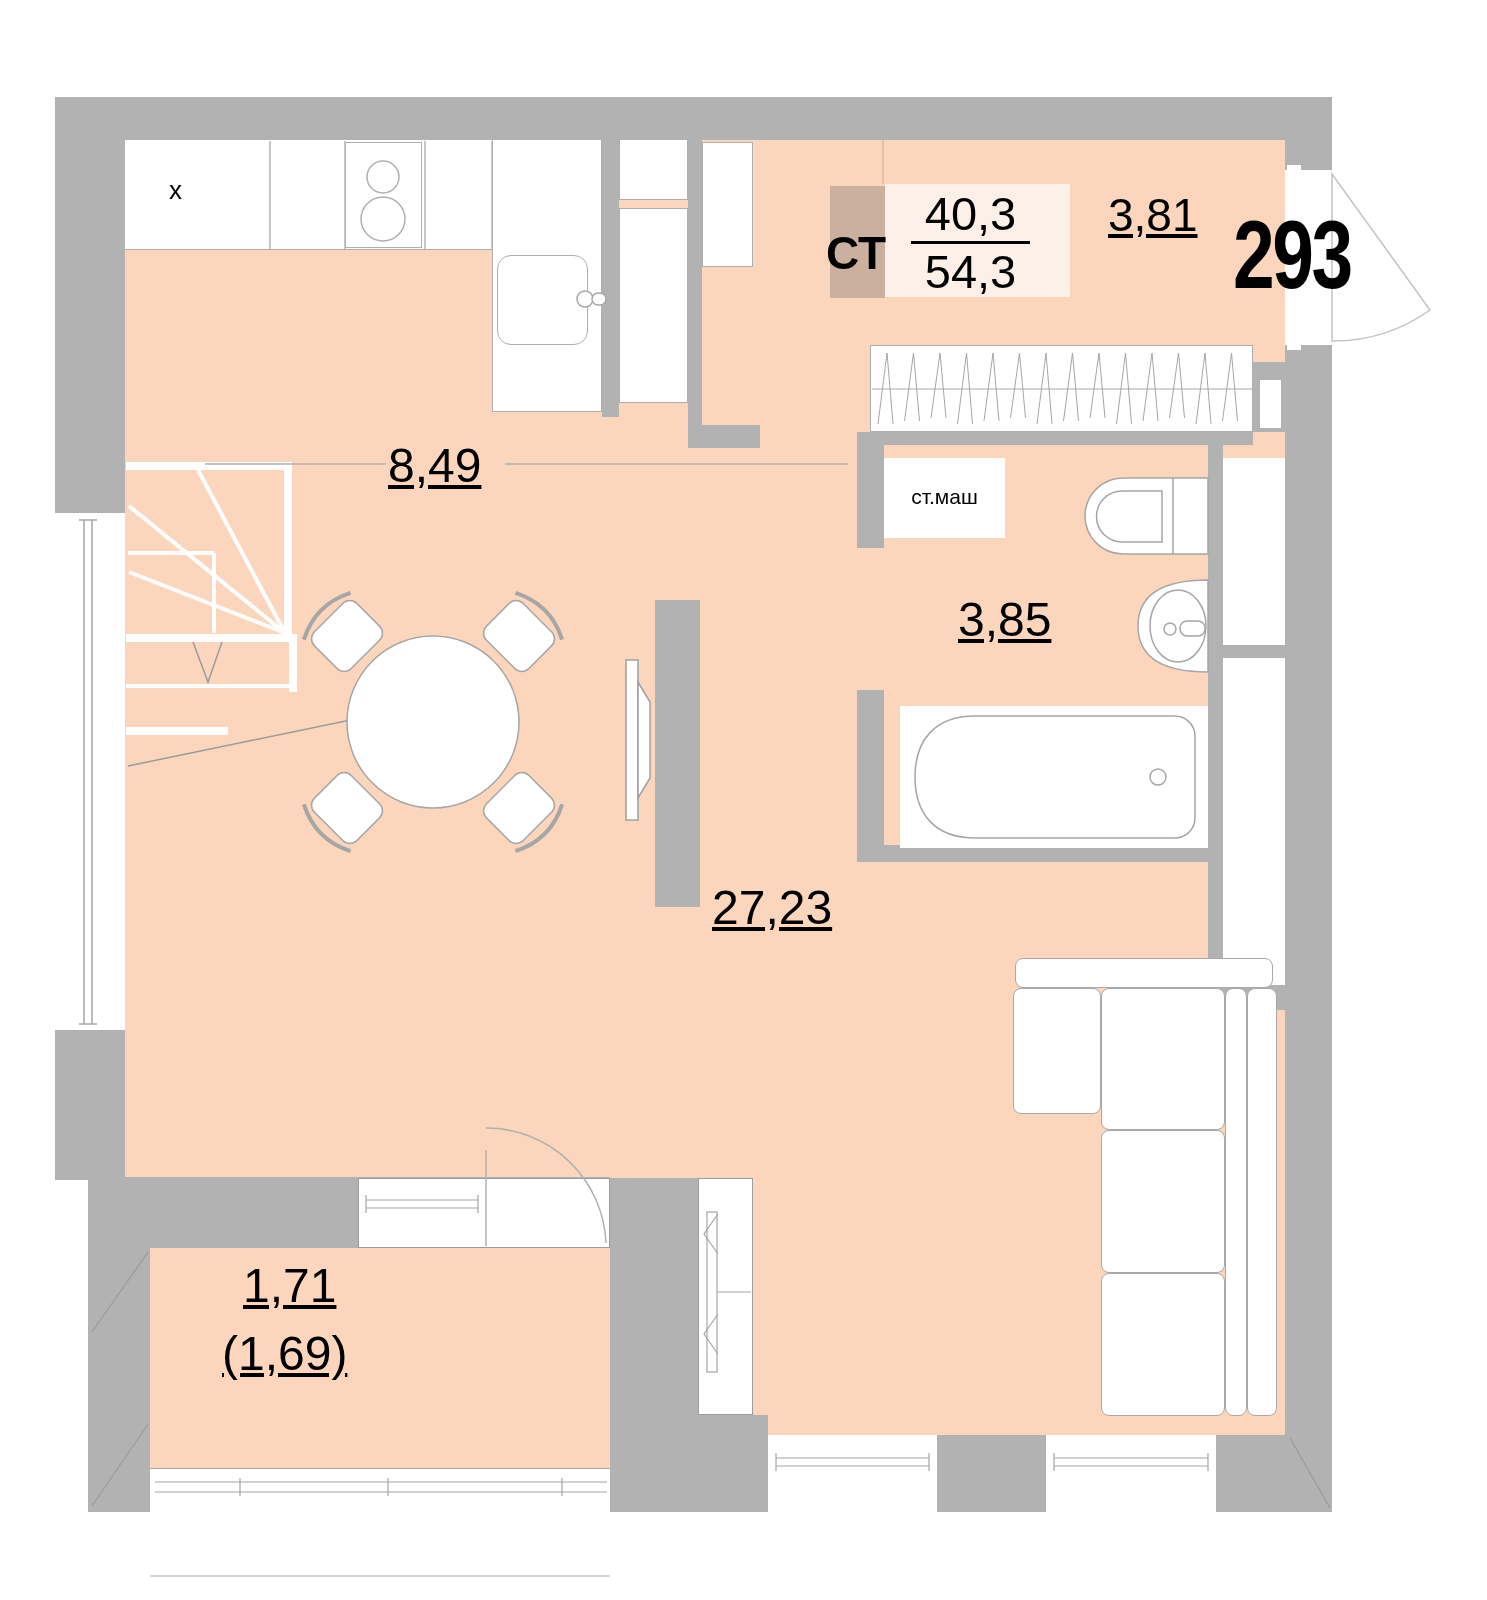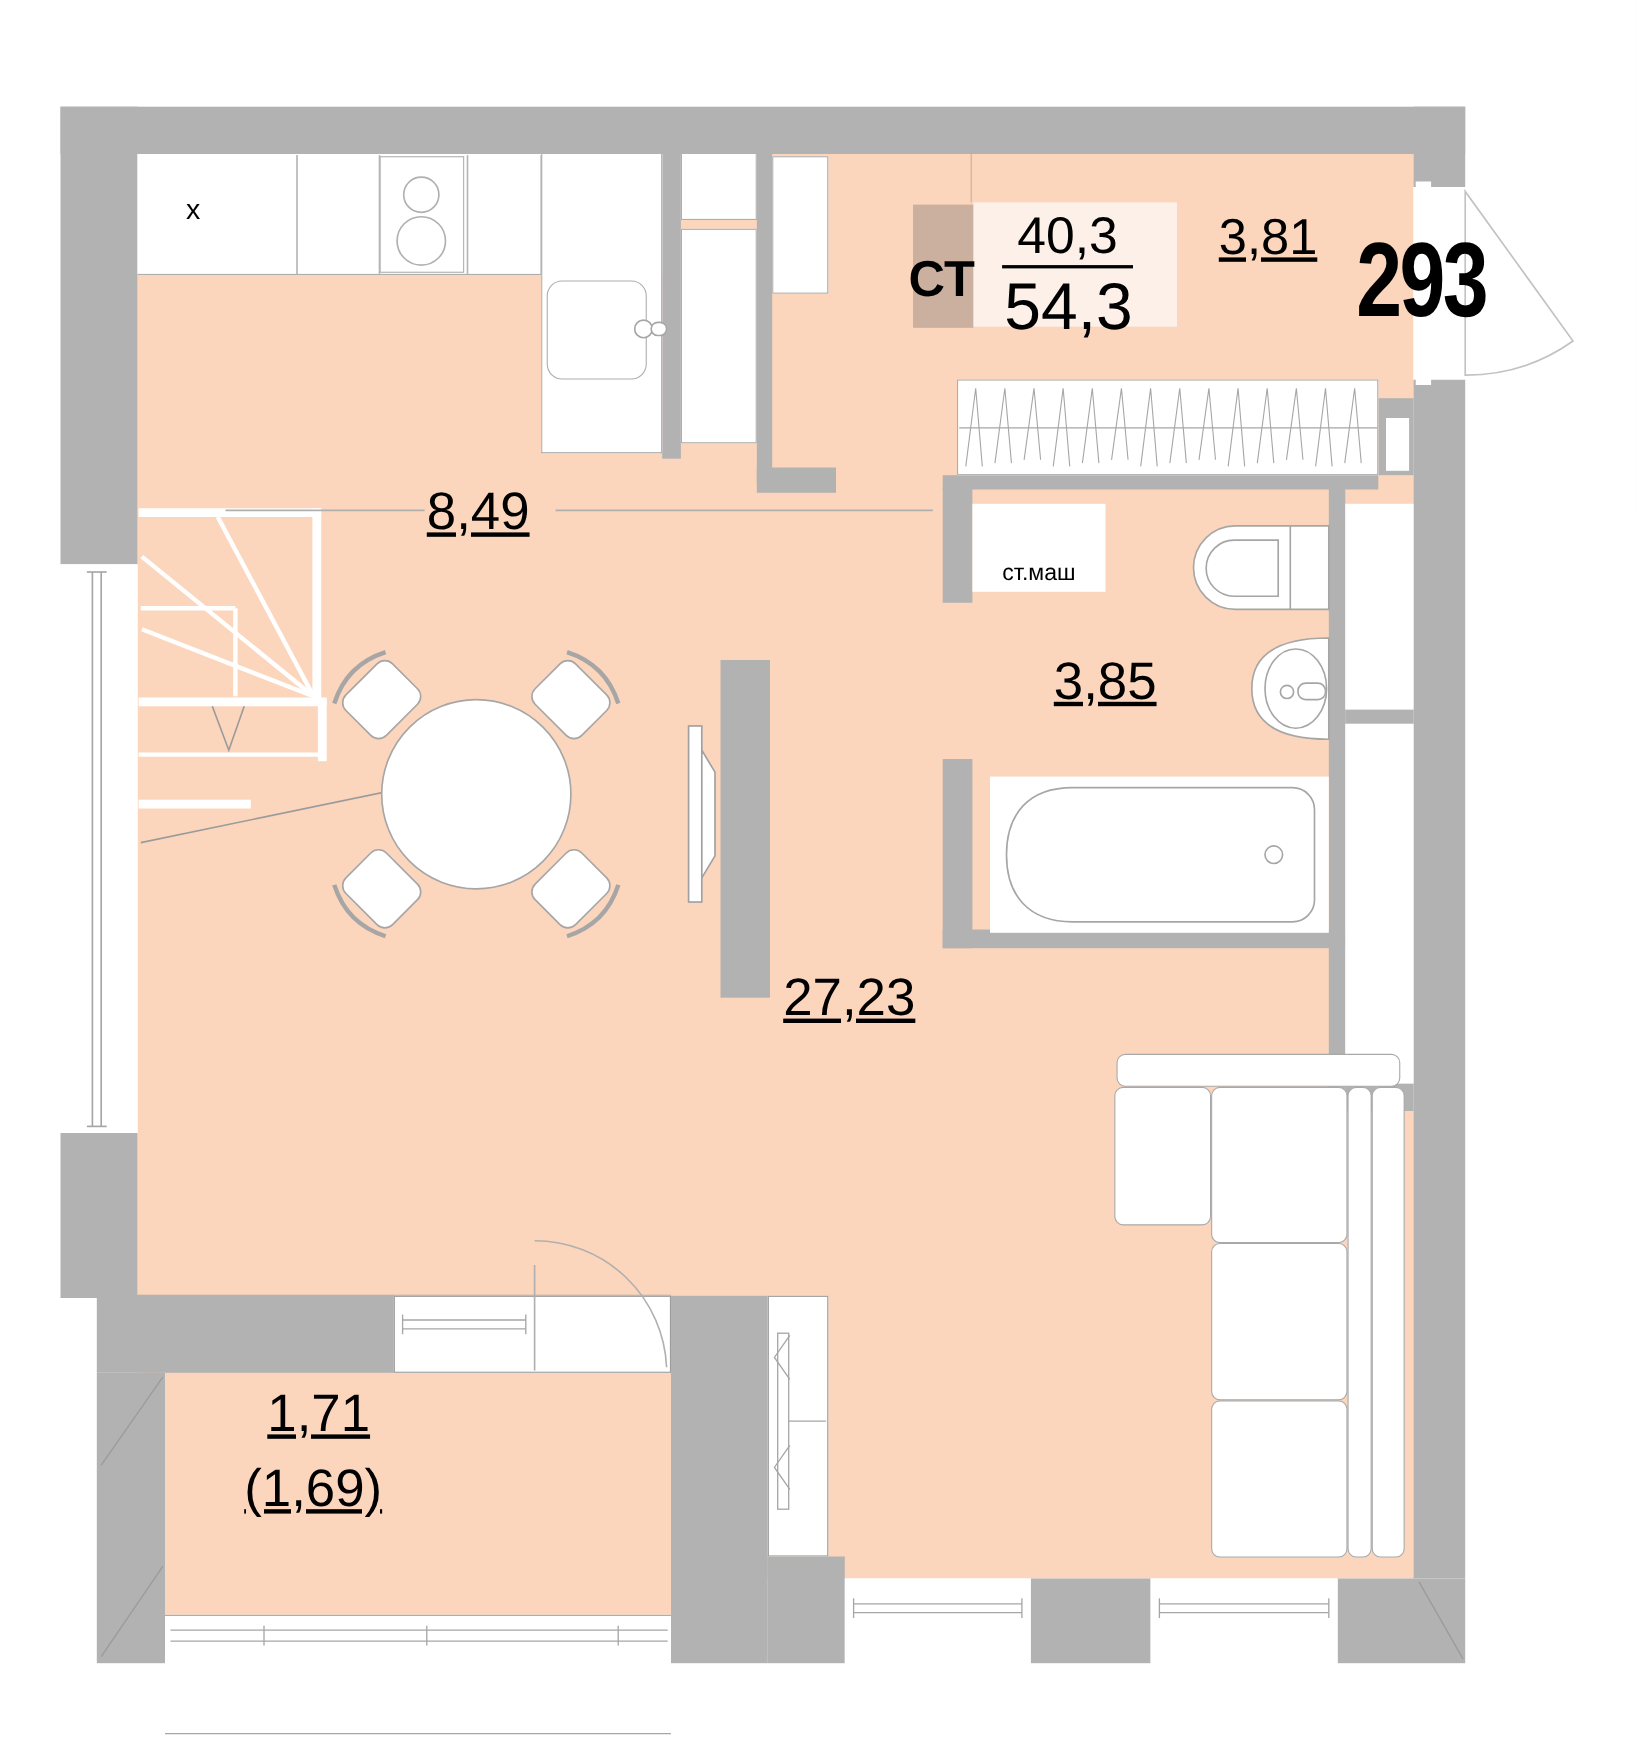--- a/index.html
+++ b/index.html
@@ -234,23 +234,23 @@
     <line x1="883" y1="140" x2="883" y2="184" stroke="#d8b9a4" stroke-width="1.5"></line>
   </svg>
 
   <div class="tanbox" style="left:830px;top:186px;width:55px;height:112px;"></div>
   <div class="pinkbox" style="left:885px;top:184px;width:185px;height:113px;"></div>
 
   <div class="lbl" style="left:169px;top:175px;font-size:26px;">x</div>
   <div class="lbl" style="left:826px;top:226px;font-size:46px;font-weight:bold;">СТ</div>
   <div class="lbl" style="left:913px;top:186px;width:115px;text-align:center;font-size:47px;">40,3</div>
   <div class="fracline" style="left:911px;top:241px;width:119px;"></div>
-  <div class="lbl" style="left:913px;top:244px;width:115px;text-align:center;font-size:60px;">54,3</div>
+  <div class="lbl" style="left:913px;top:244px;width:115px;text-align:center;font-size:47px;">54,3</div>
   <div class="lbl big" style="left:1108px;top:188px;font-size:46px;">3,81</div>
   <div class="lbl num293" style="left:1233px;top:200px;">293</div>
   <div class="lbl big" style="left:388px;top:438px;">8,49</div>
-  <div class="lbl" style="left:884px;top:485px;width:121px;text-align:center;font-size:21px;margin-top:24px;">ст.маш</div>
+  <div class="lbl" style="left:884px;top:485px;width:121px;text-align:center;font-size:21px;">ст.маш</div>
   <div class="lbl big" style="left:958px;top:592px;">3,85</div>
   <div class="lbl big" style="left:712px;top:880px;text-align:center;">27,23</div>
   <div class="lbl big" style="left:243px;top:1258px;">1,71</div>
   <div class="lbl big" style="left:222px;top:1326px;">(1,69)</div>
 
 </div>
 
 </body></html>

